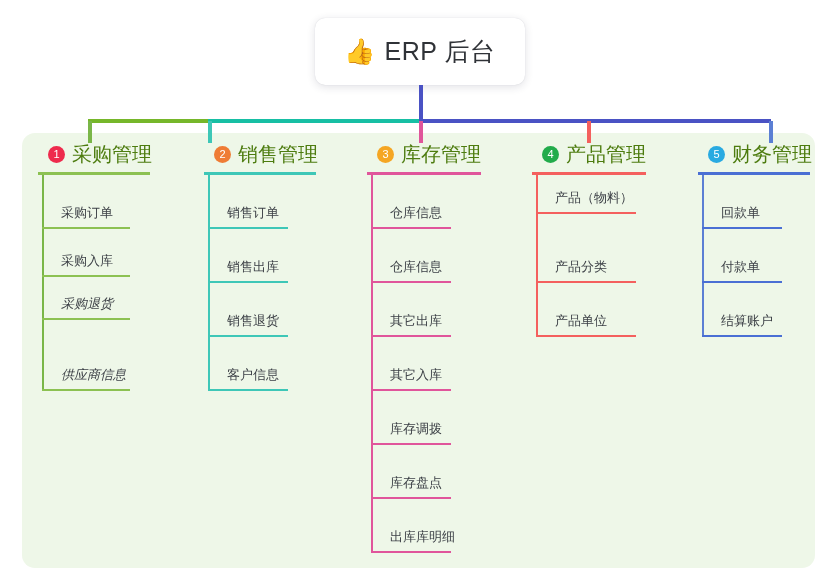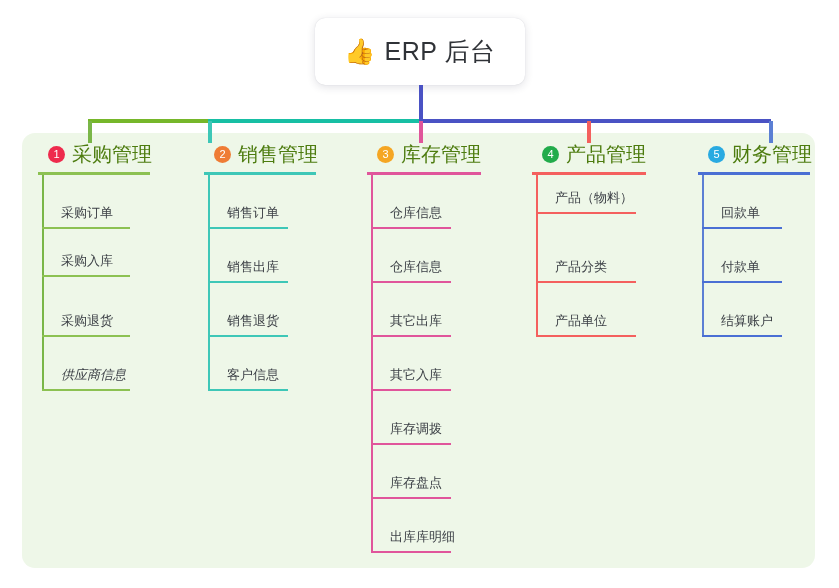--- a/index.html
+++ b/index.html
@@ -172,21 +172,21 @@
         <div class="head-rule" style="top: 30px; width: 112px; background: rgb(140, 193, 82);"></div>
         <div class="spine" style="left: 8px; top: 33px; height: 216px; background: rgb(122, 182, 72);"></div>
         <div class="leaf" style="top: 33px; width: 118px;">
           <span class="leaf-label">采购订单</span>
           <div class="leaf-rule" style="left: 8px; width: 88px; background: rgb(140, 193, 82);"></div>
         </div>
         <div class="leaf" style="top: 81px; width: 118px;">
           <span class="leaf-label">采购入库</span>
           <div class="leaf-rule" style="left: 8px; width: 88px; background: rgb(140, 193, 82);"></div>
         </div>
-        <div class="leaf" style="top: 141px; width: 118px;">
+        <div class="leaf" style="top: 124px; width: 118px; font-style: italic;">
           <span class="leaf-label">采购退货</span>
           <div class="leaf-rule" style="left: 8px; width: 88px; background: rgb(140, 193, 82);"></div>
         </div>
         <div class="leaf" style="top: 195px; width: 118px; font-style: italic;">
           <span class="leaf-label">供应商信息</span>
           <div class="leaf-rule" style="left: 8px; width: 88px; background: rgb(140, 193, 82);"></div>
         </div>
       </div>
       <div class="col" style="left: 200px;">
         <div class="col-head">

